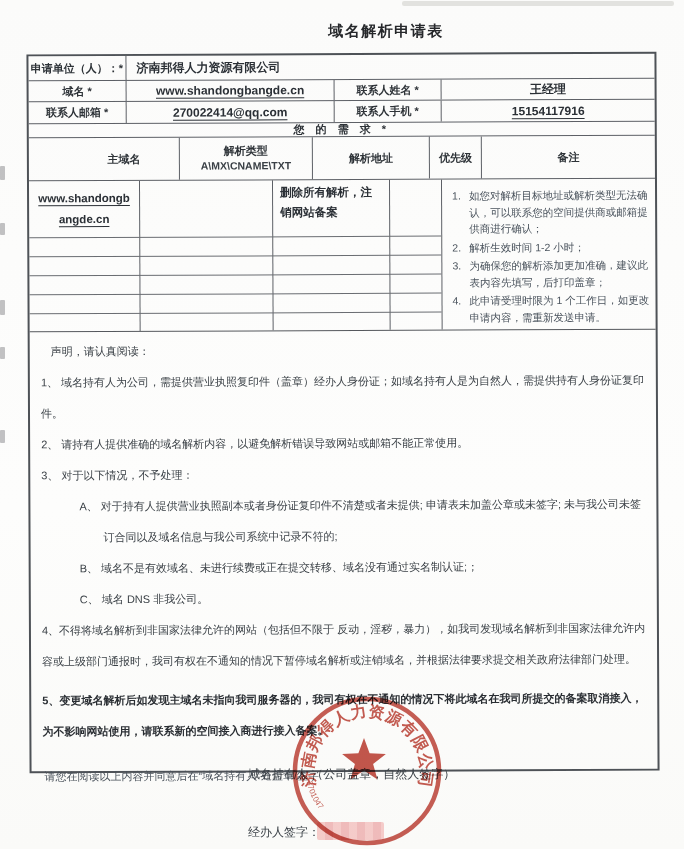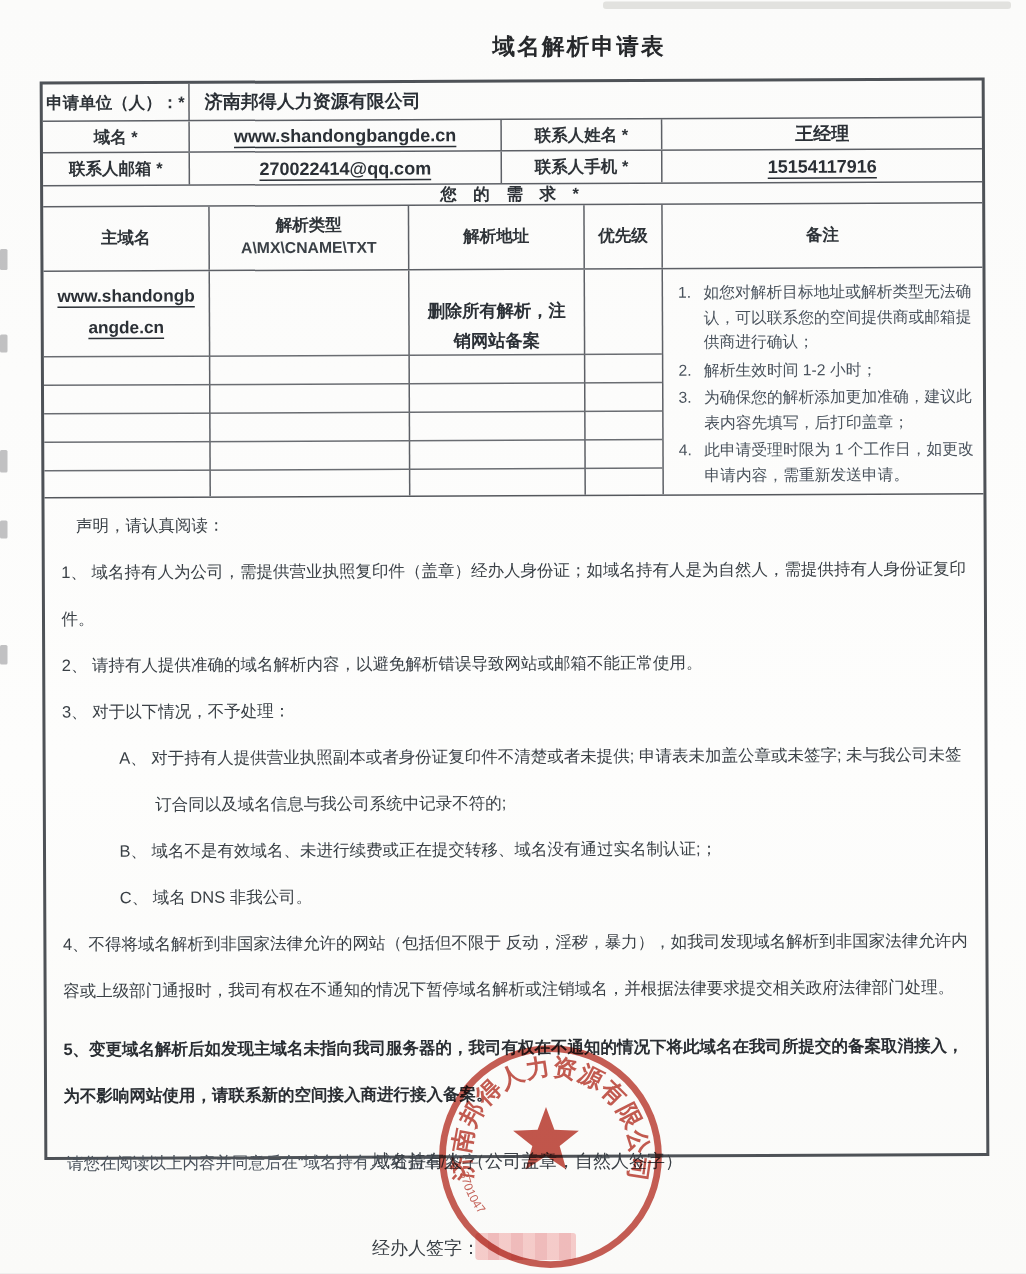--- a/index.html
+++ b/index.html
@@ -40,38 +40,38 @@
   .vc1 { flex:1; border-left:1px solid #5d6066; justify-content:flex-start;
          padding-left:10px; font-weight:600; font-size:12px; color:#2b3036; }
   .vc  { width:208px; border-left:1px solid #5d6066; font-weight:600; font-size:12px; color:#2b3036; }
   .lc2 { width:107px; border-left:1px solid #5d6066; font-weight:bold; font-size:11px; color:#2e3338; }
   .vc2 { flex:1; border-left:1px solid #5d6066; font-weight:600; font-size:12px; color:#2b3036; }
   .ul  { text-decoration:underline; text-underline-offset:3px; }
 
   .nhead { display:flex; height:43px; border-bottom:1px solid #5d6066;
     font-weight:bold; font-size:11px; color:#2e3338; }
   .nhead .cell { flex-direction:column; line-height:15px; }
-  .nc1 { width:110px; }
+  .nc1 { width:110px;margin-left:40px; }
   .nc2 { width:133px; border-left:1px solid #5d6066; }
   .nc3 { width:117px; border-left:1px solid #5d6066; }
   .nc4 { width:52px;  border-left:1px solid #5d6066; }
   .nc5 { flex:1;      border-left:1px solid #5d6066; }
   .sub { font-weight:bold; font-size:10.5px; color:#3a4046; }
 
   .nbody { position:relative; height:151px; border-bottom:1px solid #55585d; }
   .vl { position:absolute; top:0; bottom:0; width:1px; background:#5d6066; }
   .hl { position:absolute; left:0; width:412px; height:1px; background:#6a6d72; }
   .bcell-domain {
     position:absolute; left:0; top:7px; width:110px; text-align:center;
     font-size:11.5px; font-weight:600; line-height:21px; color:#2b3036;
     word-break:break-all; padding:0 7px;
     text-decoration:underline; text-underline-offset:3px;
   }
   .bcell-addr {
-    position:absolute; left:244px; top:18px; width:116px; text-align:center;
+    position:absolute; left:244px; top:2px; width:116px; 
     font-size:11.5px; font-weight:600; line-height:20px; color:#2b3036; padding:0 7px;
   }
   .remarks {
     position:absolute; left:413px; right:0; top:0; bottom:0;
     padding:8px 5px 0 10px; font-size:10.5px; line-height:16.5px; color:#49525c;
   }
   .remarks li { display:flex; list-style:none; margin-bottom:2px; }
   .rnum { width:17px; flex:none; }
   .rtext { flex:1; }
 

